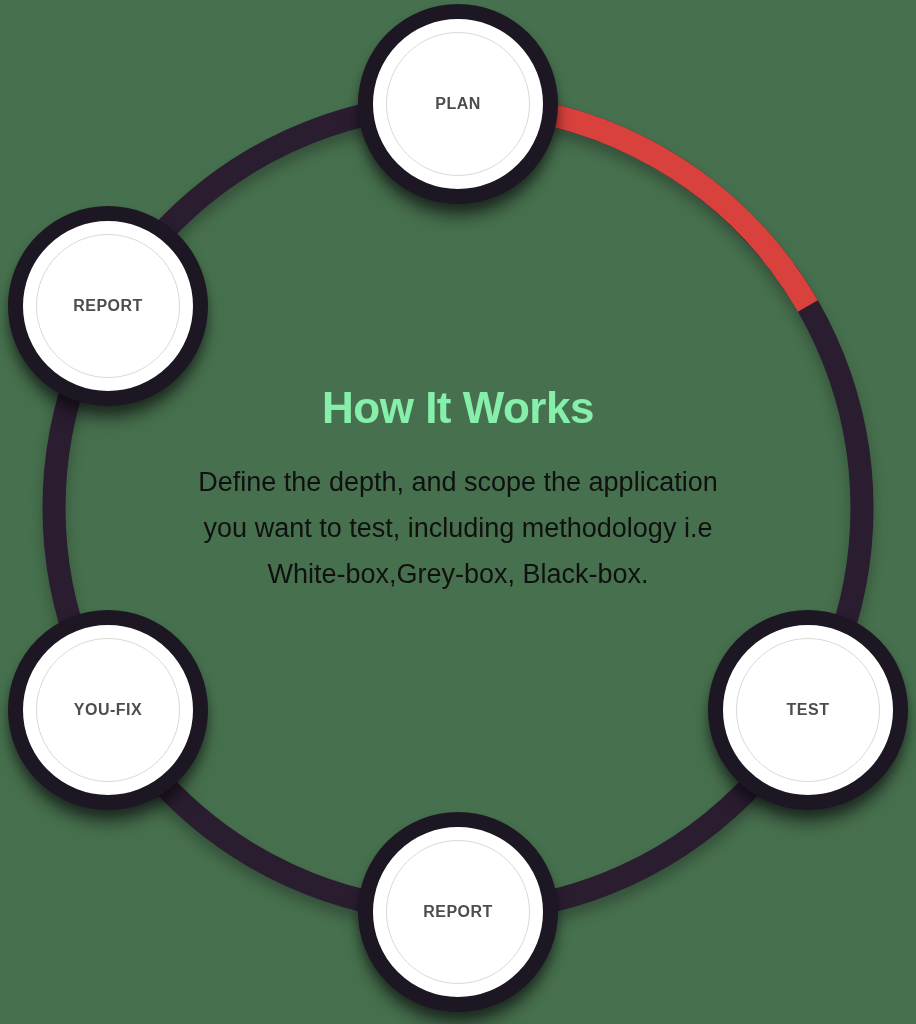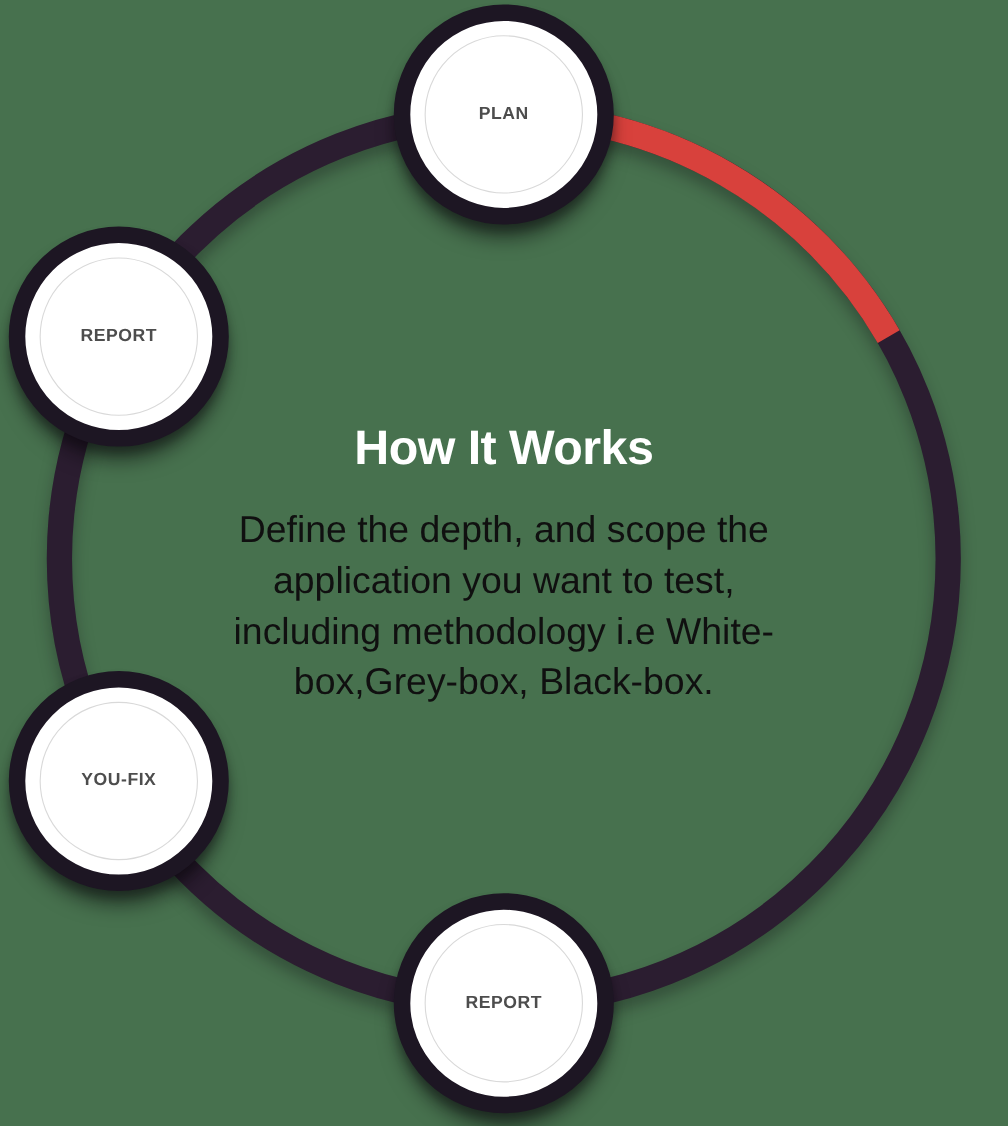--- a/index.html
+++ b/index.html
@@ -49,26 +49,26 @@
 
   .center-copy {
     position: absolute; left: 0; right: 0; top: 383px;
     text-align: center;
   }
   .center-title {
     margin: 0 0 26px 0;
     font-size: 44px;
     font-weight: 700;
     letter-spacing: -0.5px;
-    color: #ffffff;
+    color: #86efac;
   }
   .center-desc {
     margin: 0 auto;
     max-width: 540px;
-    font-size: 34px;
+    font-size: 27px;
     line-height: 46px;
     color: #101010;
   }
 </style>
 </head>
 <body>
 
 <div class="stage">
 
   <svg class="ring" width="916" height="1024" viewBox="0 0 916 1024" aria-hidden="true">
@@ -76,20 +76,25 @@
     <path d="M 458 104 A 404 404 0 0 1 807.9 306" fill="none" stroke-width="23" stroke="#D8413C"></path>
   </svg>
 
   <div class="node pos-plan">
     <div class="node-inner">
       <span class="node-label">PLAN</span>
     </div>
   </div>
 
 
+  <div class="node pos-test">
+    <div class="node-inner">
+      <span class="node-label">TEST</span>
+    </div>
+  </div>
 
   <div class="node pos-youfix">
     <div class="node-inner">
       <span class="node-label">YOU-FIX</span>
     </div>
   </div>
 
   <div class="node pos-report">
     <div class="node-inner">
       <span class="node-label">REPORT</span>

